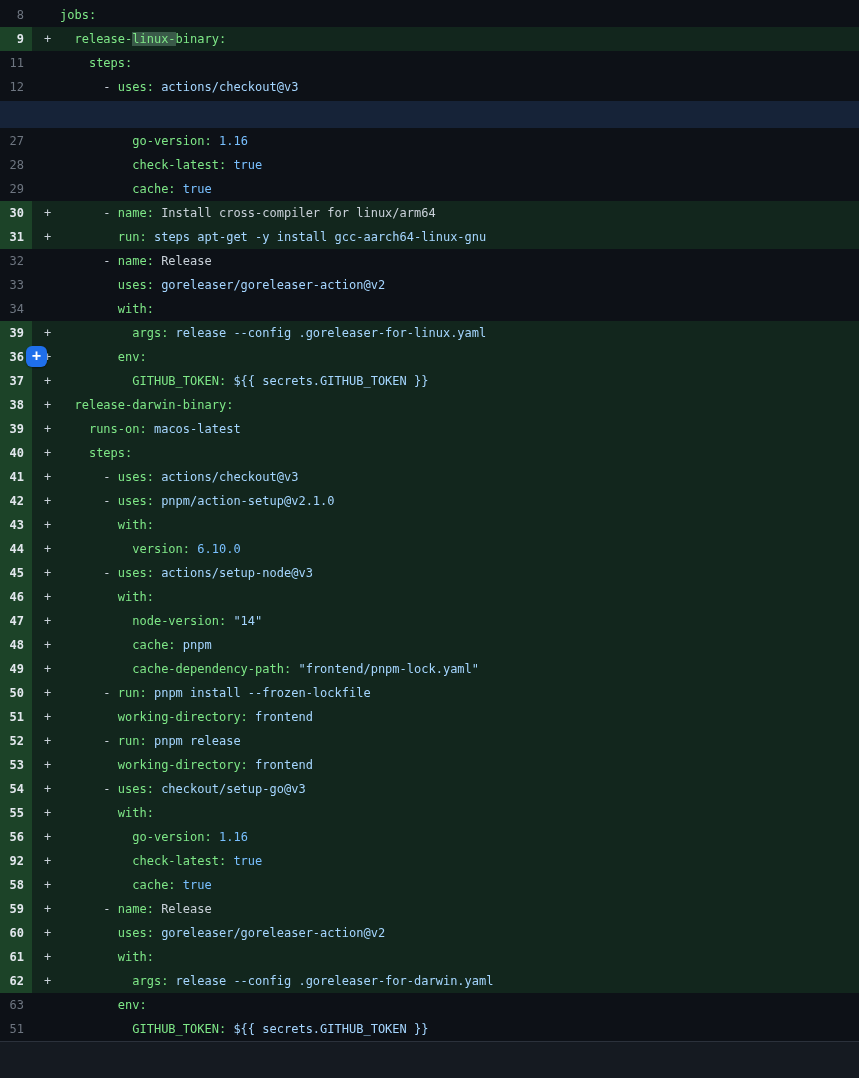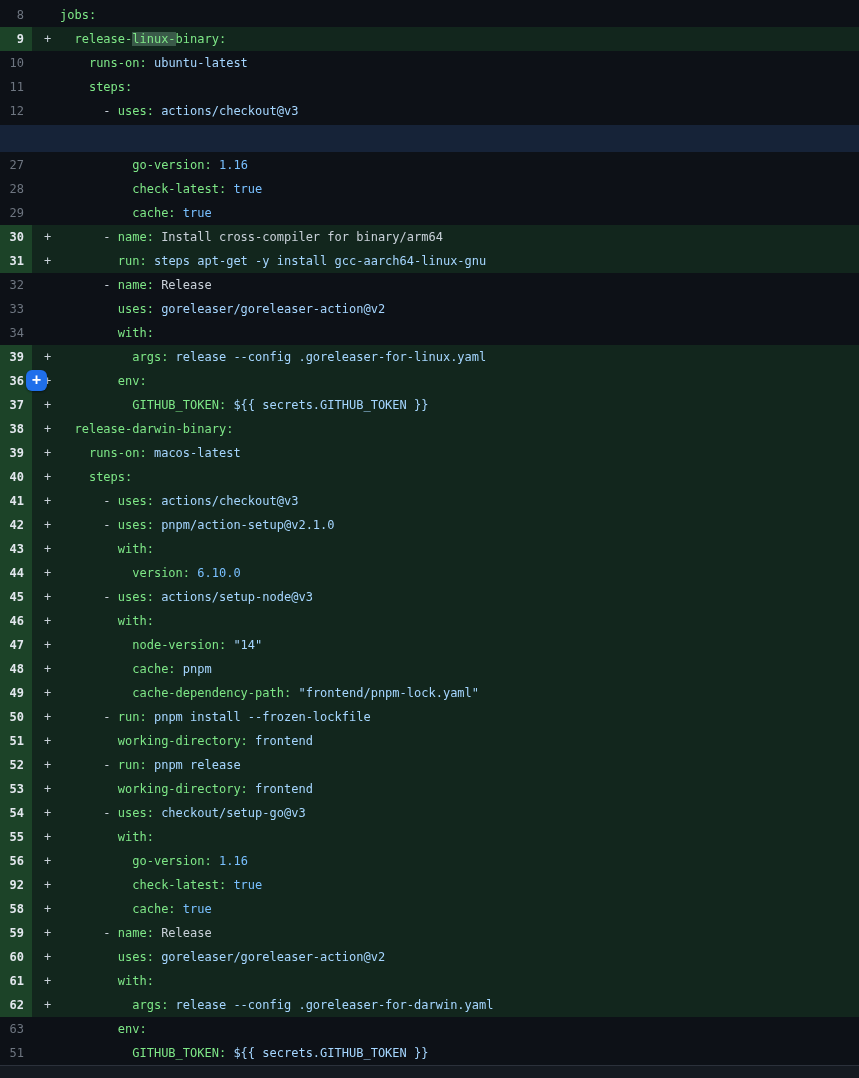--- a/index.html
+++ b/index.html
@@ -63,25 +63,20 @@
         <div class="num">8</div>
         <div class="marker"></div>
         <div class="code"><span class="key">jobs:</span></div>
       </div>
       <div class="row added">
         <div class="num">9</div>
         <div class="marker">+</div>
         <div class="code"><span class="plain">  </span><span class="key">release-</span><span class="key_hl">linux-</span><span class="key">binary:</span></div>
       </div>
       <div class="row">
-        <div class="num">10</div>
-        <div class="marker"></div>
-        <div class="code"><span class="plain">    </span><span class="key">runs-on:</span><span class="string"> ubuntu-latest</span></div>
-      </div>
-      <div class="row">
         <div class="num">11</div>
         <div class="marker"></div>
         <div class="code"><span class="plain">    </span><span class="key">steps:</span></div>
       </div>
       <div class="row">
         <div class="num">12</div>
         <div class="marker"></div>
         <div class="code"><span class="plain">      - </span><span class="key">uses:</span><span class="string"> actions/checkout@v3</span></div>
       </div>
       <div class="hunk-band"></div>
@@ -96,21 +91,21 @@
         <div class="code"><span class="plain">          </span><span class="key">check-latest:</span><span class="const"> true</span></div>
       </div>
       <div class="row">
         <div class="num">29</div>
         <div class="marker"></div>
         <div class="code"><span class="plain">          </span><span class="key">cache:</span><span class="const"> true</span></div>
       </div>
       <div class="row added">
         <div class="num">30</div>
         <div class="marker">+</div>
-        <div class="code"><span class="plain">      - </span><span class="key">name:</span><span class="plain"> Install cross-compiler for binary/arm64</span></div>
+        <div class="code"><span class="plain">      - </span><span class="key">name:</span><span class="plain"> Install cross-compiler for linux/arm64</span></div>
       </div>
       <div class="row added">
         <div class="num">31</div>
         <div class="marker">+</div>
         <div class="code"><span class="plain">        </span><span class="key">run:</span><span class="string"> steps apt-get -y install gcc-aarch64-linux-gnu</span></div>
       </div>
       <div class="row">
         <div class="num">32</div>
         <div class="marker"></div>
         <div class="code"><span class="plain">      - </span><span class="key">name:</span><span class="plain"> Release</span></div>

